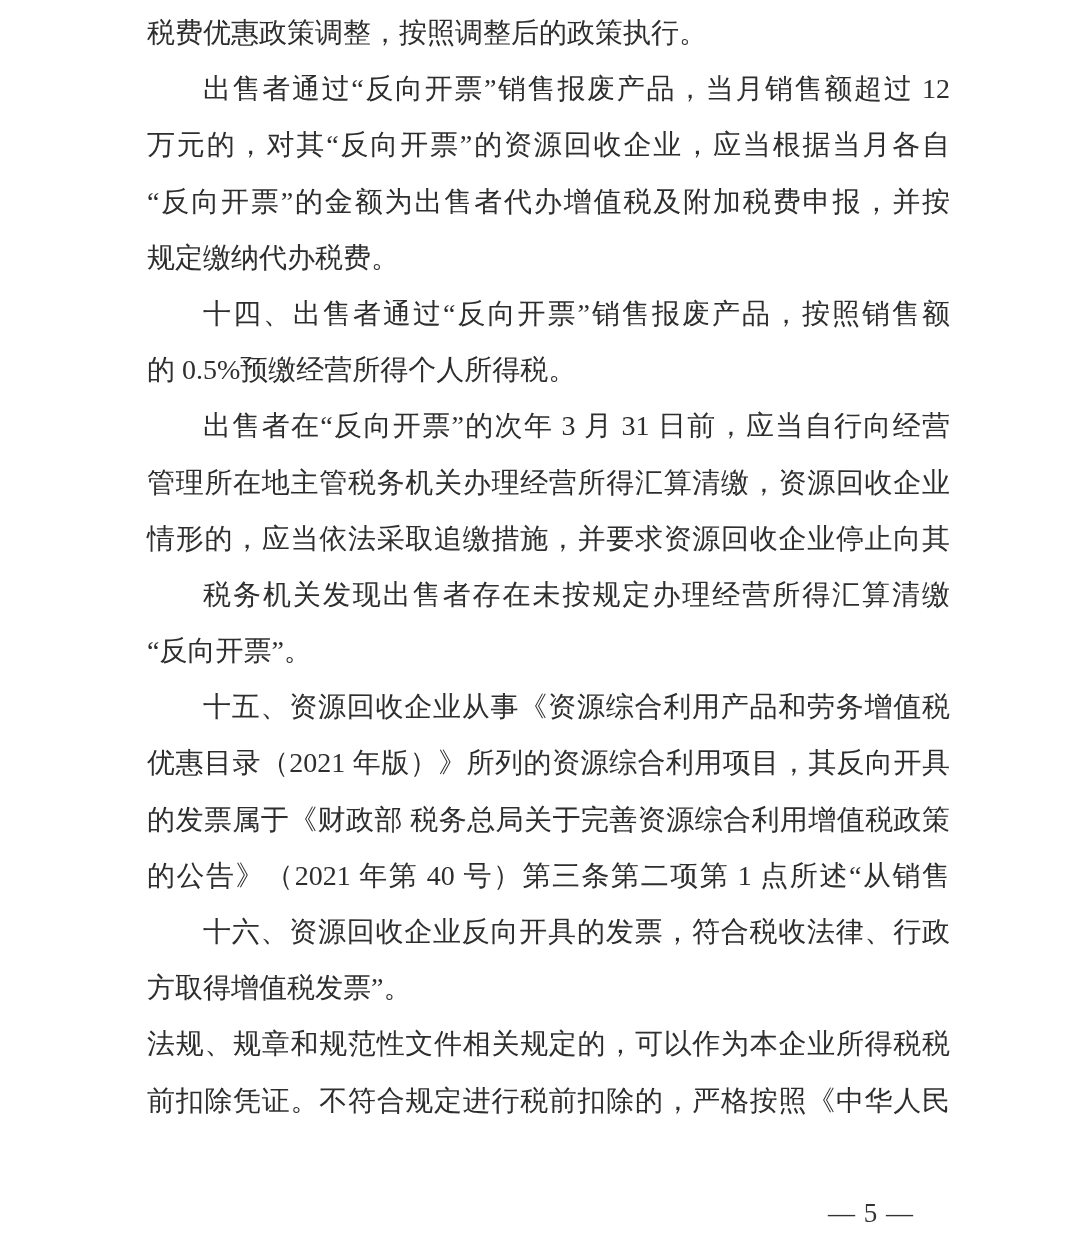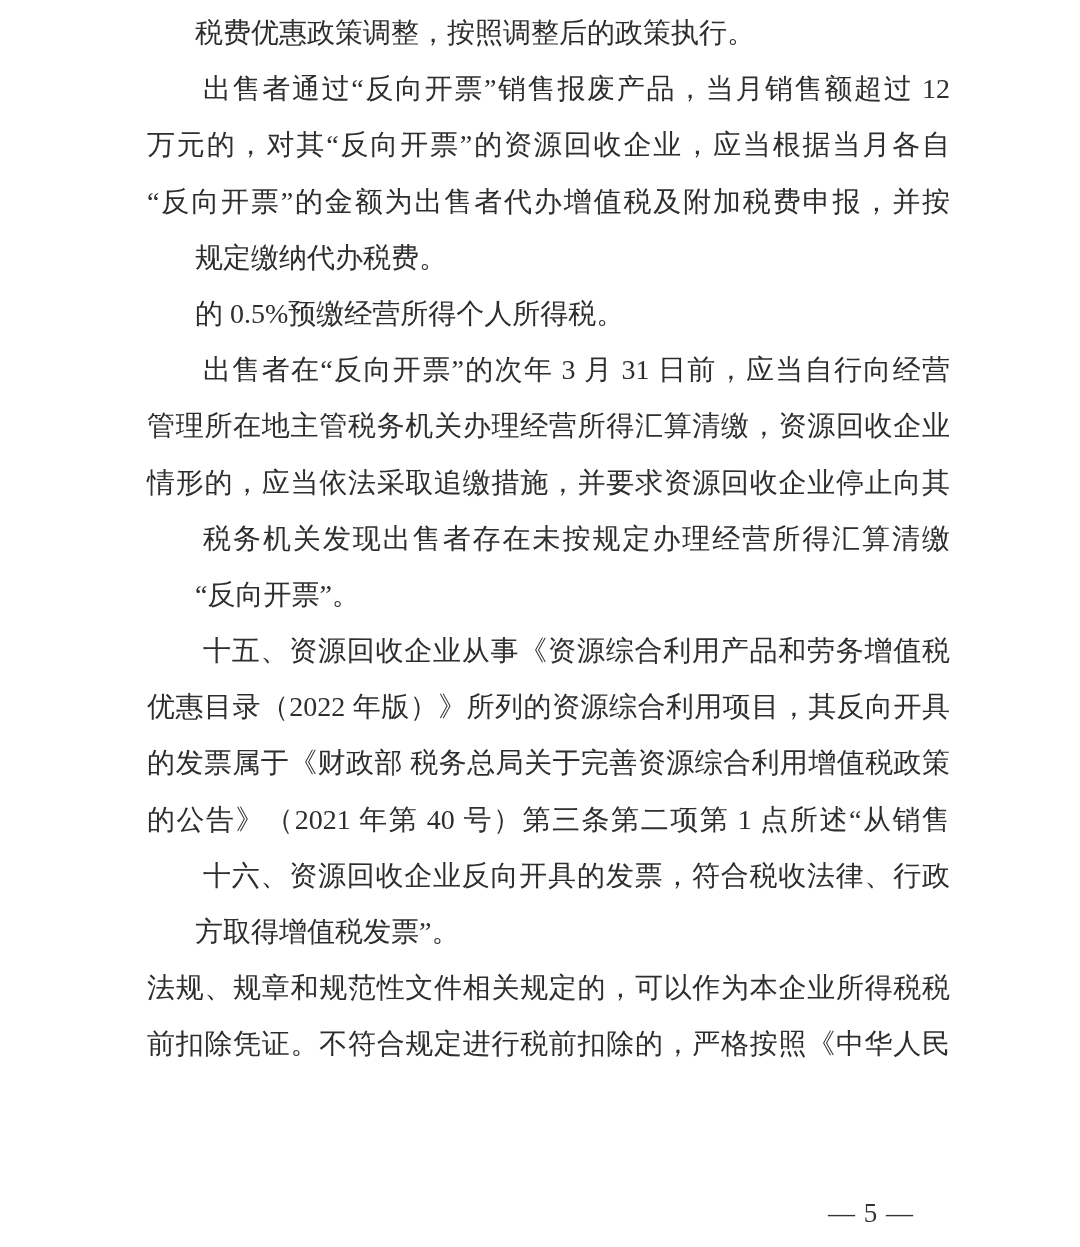--- a/index.html
+++ b/index.html
@@ -35,21 +35,20 @@
   .line.fit {
     white-space: normal;
   }
   .line.indent {
     text-indent: 56px;
   }
   .line.end {
     text-align: left;
     text-align-last: left;
     white-space: nowrap;
-    margin-left: 48px;
   }
   .page-number {
     position: absolute;
     top: 1196px;
     right: 166px;
     font-size: 27px;
     line-height: 34px;
     color: #333333;
     letter-spacing: 1px;
   }
@@ -57,28 +56,29 @@
 </head>
 <body>
 
 <div class="page">
   <div class="text-block">
     <div class="line end fit">税费优惠政策调整，按照调整后的政策执行。</div>
     <div class="line indent fit">出售者通过“反向开票”销售报废产品，当月销售额超过 12</div>
     <div class="line fit">万元的，对其“反向开票”的资源回收企业，应当根据当月各自</div>
     <div class="line fit">“反向开票”的金额为出售者代办增值税及附加税费申报，并按</div>
     <div class="line end fit">规定缴纳代办税费。</div>
+    <div class="line indent fit">十四、出售者通过“反向开票”销售报废产品，按照销售额</div>
     <div class="line end fit">的 0.5%预缴经营所得个人所得税。</div>
     <div class="line indent fit">出售者在“反向开票”的次年 3 月 31 日前，应当自行向经营</div>
     <div class="line fit">管理所在地主管税务机关办理经营所得汇算清缴，资源回收企业</div>
     <div class="line fit">情形的，应当依法采取追缴措施，并要求资源回收企业停止向其</div>
     <div class="line indent fit">税务机关发现出售者存在未按规定办理经营所得汇算清缴</div>
     <div class="line end fit">“反向开票”。</div>
     <div class="line indent fit">十五、资源回收企业从事《资源综合利用产品和劳务增值税</div>
-    <div class="line fit">优惠目录（2022 年版）》所列的资源综合利用项目，其反向开具</div>
+    <div class="line fit">优惠目录（2021 年版）》所列的资源综合利用项目，其反向开具</div>
     <div class="line fit">的发票属于《财政部 税务总局关于完善资源综合利用增值税政策</div>
     <div class="line fit">的公告》（2021 年第 40 号）第三条第二项第 1 点所述“从销售</div>
     <div class="line indent fit">十六、资源回收企业反向开具的发票，符合税收法律、行政</div>
     <div class="line end fit">方取得增值税发票”。</div>
     <div class="line fit">法规、规章和规范性文件相关规定的，可以作为本企业所得税税</div>
     <div class="line fit">前扣除凭证。不符合规定进行税前扣除的，严格按照《中华人民</div>
   </div>
   <div class="page-number">— 5 —</div>
 </div>
 

